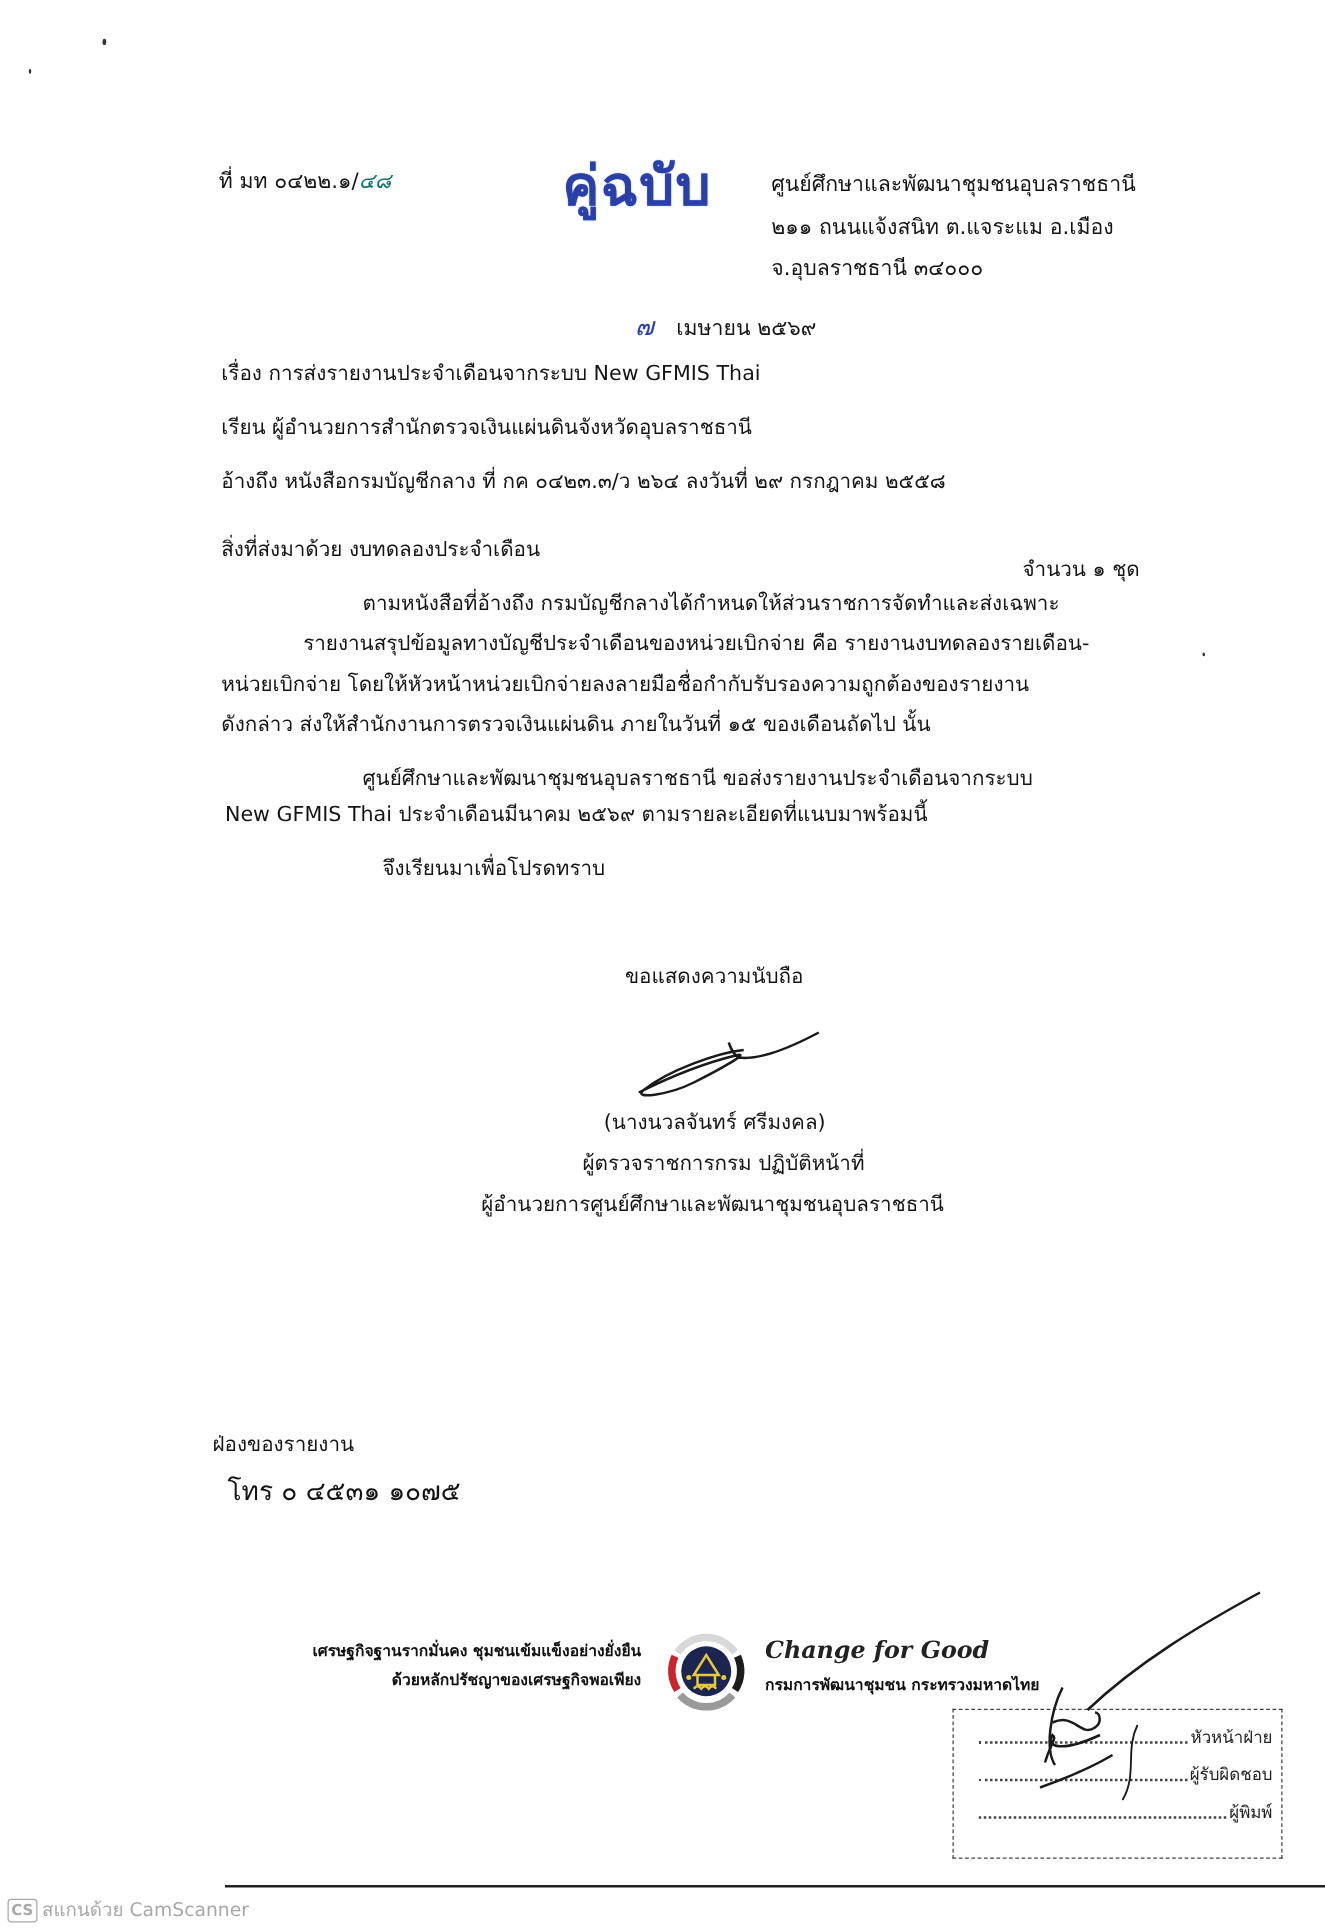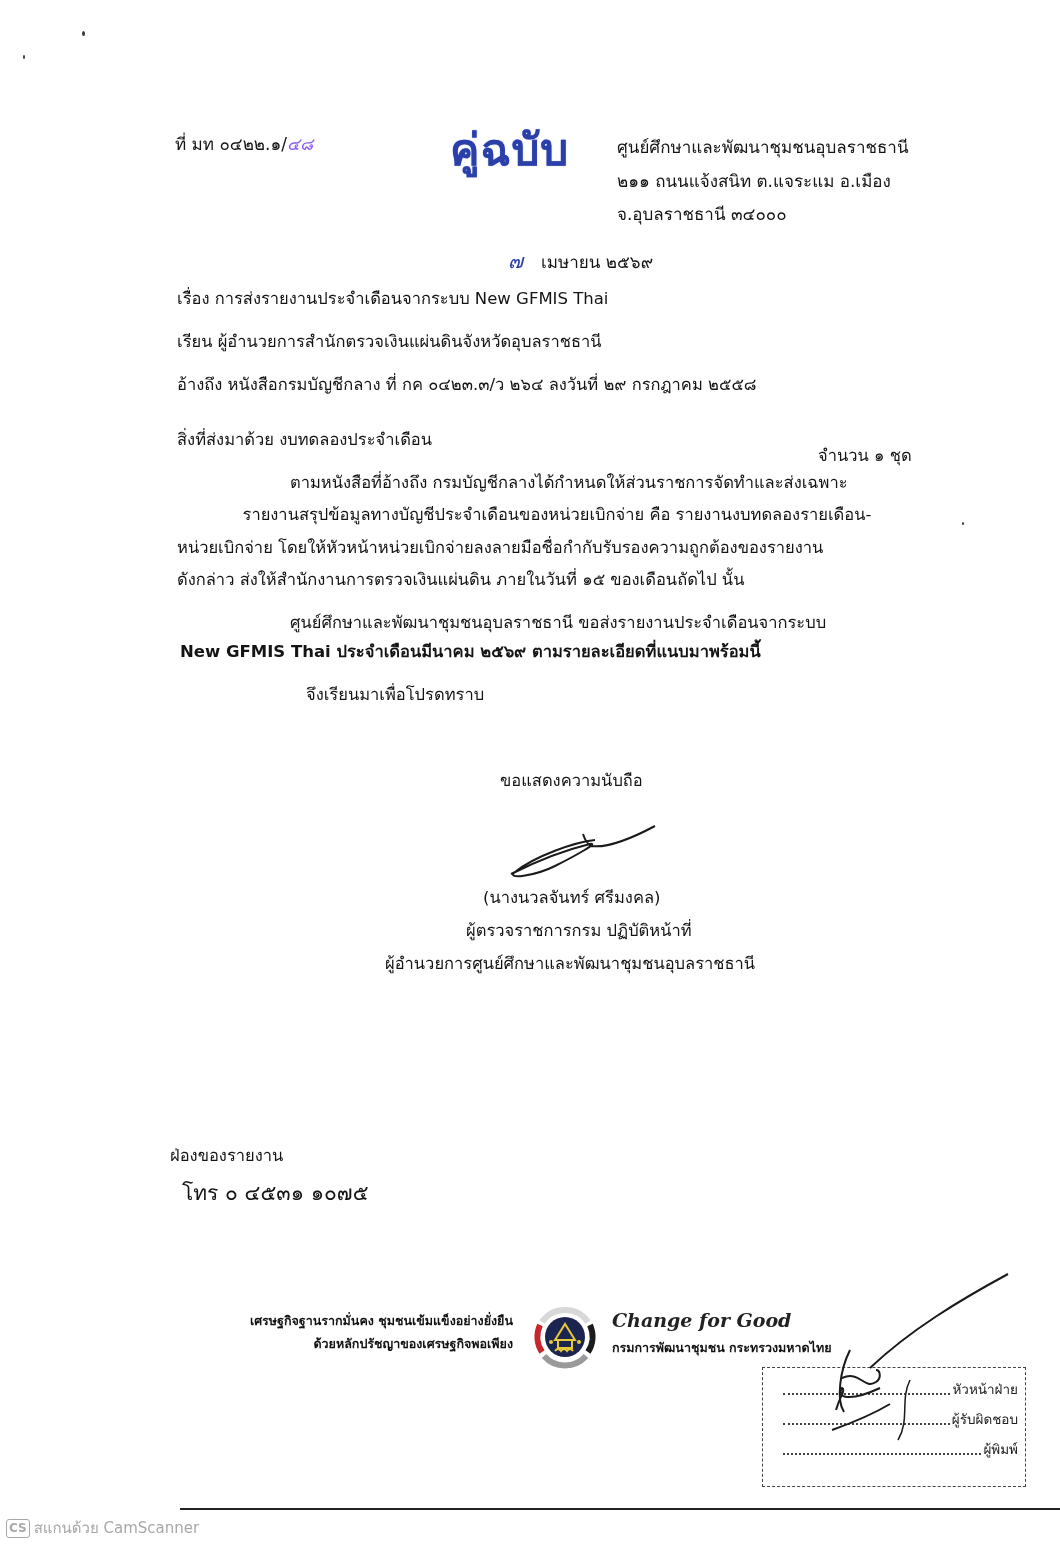--- a/index.html
+++ b/index.html
@@ -6,21 +6,21 @@
     body {
       width: 1060px; height: 1545px; position: relative; overflow: hidden;
       font-family: "DejaVu Sans", "Liberation Sans", sans-serif;
       color: #141414;
     }
     .abs { position: absolute; white-space: nowrap; }
     .speck { position: absolute; background: #333; border-radius: 50%; }
 
     
     .doc-no { left: 175px; top: 130px; font-size: 17px; }
-    .doc-no .hand { color: #8b5cf6; font-style: italic; }
+    .doc-no .hand { color: #0f766e; font-style: italic; }
     .copy-stamp {
       left: 418px; top: 122px; font-size: 44px; line-height: 56px;
       color: #2a3fa8; font-weight: bold; letter-spacing: 1px;
       text-shadow: 0 0 1px #5a6fd0;
       margin-left: 32px;
     }
     .addr { left: 617px; font-size: 17px; }
     .date { left: 508px; top: 245px; font-size: 17px; }
     .date .hand { color: #2a3fa8; font-style: italic; font-size: 20px; margin-right: 18px; }
 
@@ -83,21 +83,21 @@
 
 <div class="abs row-label" style="top:426px;">สิ่งที่ส่งมาด้วย  งบทดลองประจำเดือน</div>
 <div class="abs" style="left:818px;top:442px;font-size:16.5px;">จำนวน  ๑  ชุด</div>
 
 <div class="abs para indent" style="top:469px;">ตามหนังสือที่อ้างถึง กรมบัญชีกลางได้กำหนดให้ส่วนราชการจัดทำและส่งเฉพาะ</div>
 <div class="abs para" style="top:501px;text-align:center;">รายงานสรุปข้อมูลทางบัญชีประจำเดือนของหน่วยเบิกจ่าย คือ รายงานงบทดลองรายเดือน-</div>
 <div class="abs para" style="top:534px;">หน่วยเบิกจ่าย โดยให้หัวหน้าหน่วยเบิกจ่ายลงลายมือชื่อกำกับรับรองความถูกต้องของรายงาน</div>
 <div class="abs para" style="top:566px;">ดังกล่าว ส่งให้สำนักงานการตรวจเงินแผ่นดิน ภายในวันที่ ๑๕ ของเดือนถัดไป  นั้น</div>
 
 <div class="abs para indent" style="top:609px;">ศูนย์ศึกษาและพัฒนาชุมชนอุบลราชธานี ขอส่งรายงานประจำเดือนจากระบบ</div>
-<div class="abs para" style="left:180px;top:638px;font-weight:bold;">New GFMIS Thai ประจำเดือนมีนาคม ๒๕๖๙ ตามรายละเอียดที่แนบมาพร้อมนี้</div>
+<div class="abs para" style="left:180px;top:638px;">New GFMIS Thai ประจำเดือนมีนาคม ๒๕๖๙ ตามรายละเอียดที่แนบมาพร้อมนี้</div>
 
 <div class="abs para indent" style="left:306px;top:681px;">จึงเรียนมาเพื่อโปรดทราบ</div>
 
 <div class="abs closing">ขอแสดงความนับถือ</div>
 
 <svg class="abs" style="left:505px;top:822px;" width="160" height="60">
   <path d="M6 52 C 30 40, 60 28, 85 22 C 95 20, 70 34, 50 44 C 30 54, 0 58, 10 50 C 30 34, 70 20, 90 18 M78 12 C 80 18, 82 22, 86 24 C 100 26, 120 20, 150 4" fill="none" stroke="#1a1a1a" stroke-width="2"></path>
 </svg>
 
 <div class="abs sign-name">(นางนวลจันทร์  ศรีมงคล)</div>

